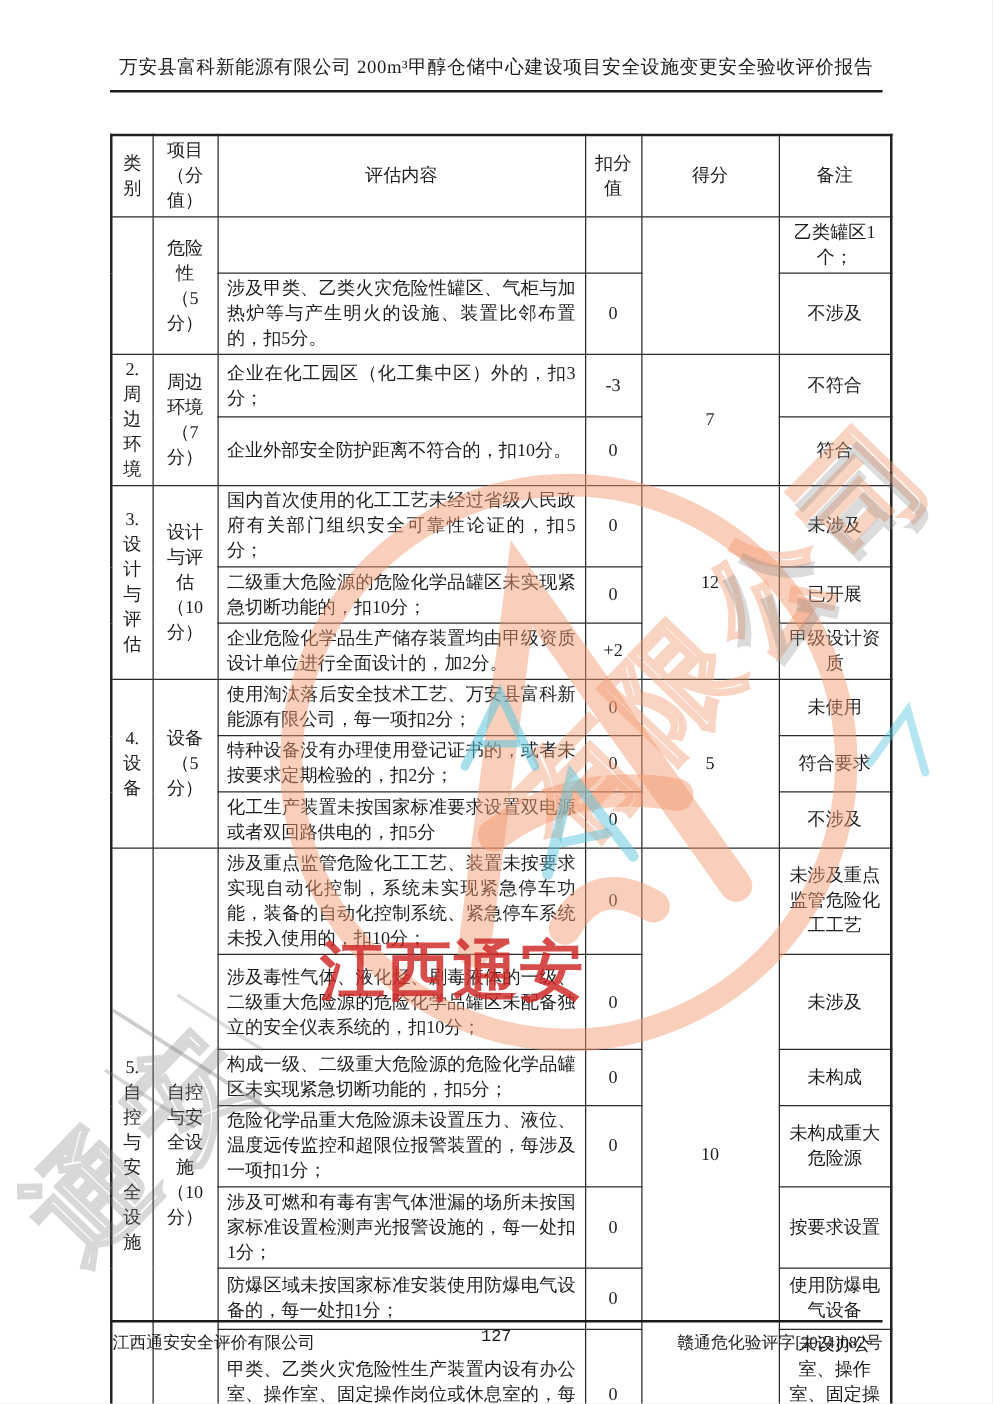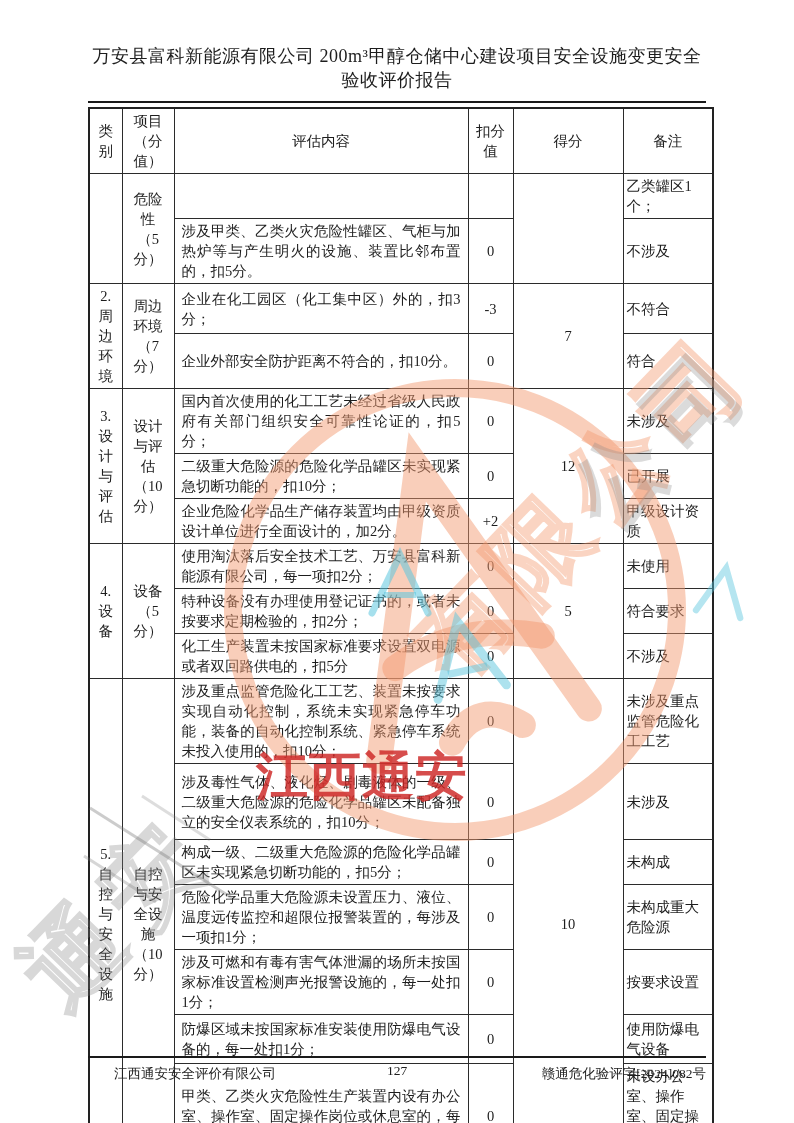--- a/index.html
+++ b/index.html
@@ -6,59 +6,59 @@
   html,body { background:#e8e8e8; }
   .page {
     position:relative; width:794px; height:1123px;
     background:#ffffff; margin:0 auto; overflow:hidden;
     font-family:"Liberation Serif","DejaVu Serif",serif;
     color:#1d1d1d;
   }
   
   .doc-header {
     position:absolute; left:88px; top:44px; width:618px;
-    text-align:center; font-size:18px; letter-spacing:0.5px;
+    text-align:center; font-size:15px; letter-spacing:0.5px;
     border-bottom:2px solid #1a1a1a; padding-bottom:9px;
   }
   
   .tbl-wrap { position:absolute; left:88px; top:107px; width:624px; z-index:2; }
   table.report {
     width:624px; border-collapse:collapse; table-layout:fixed;
     font-size:14.5px; line-height:1.38;
   }
   table.report td, table.report th {
     border:1.5px solid #2b2b2b; vertical-align:middle;
     padding:2px 4px; font-weight:normal;
   }
   table.report { border:2px solid #222; }
   th { text-align:center; }
   .pre { white-space:pre-line; }
   .c-cat  { text-align:center; }
   .c-item { text-align:center; }
   .c-cont { text-align:justify; padding:2px 7px !important; }
   .c-ded  { text-align:center; font-family:"Liberation Serif",serif; }
   .c-score{ text-align:center; }
-  .c-rem  { padding:2px 3px !important; }
+  .c-rem  { text-align:center; padding:2px 3px !important; }
   
   tr.hr0 { height:58px; }
   tr.r1 { height:36px; }  tr.r2 { height:57px;margin-left:40px; }
   tr.r3 { height:40px; }  tr.r4 { height:49px; }
   tr.r5 { height:39px; }  tr.r6 { height:38px; }  tr.r7 { height:38px;padding-left:19px; }
   tr.r8 { height:37px; }  tr.r9 { height:37px; }  tr.r10 { height:37px;padding-left:30px; }
   tr.r11 { height:85px; } tr.r12 { height:76px; } tr.r13 { height:45px; }
   tr.r14 { height:58px; } tr.r15 { height:45px; } tr.r16 { height:49px; }
   tr.r17 { height:54px; }
   
   .doc-footer {
     position:absolute; left:88px; top:1056px; width:618px;
     border-top:2px solid #1a1a1a; padding-top:5px;
     font-size:13.5px; z-index:2;
   }
-  .doc-footer .f-left  { position:absolute; left:2px;  top:7px;padding-left:24px; }
-  .doc-footer .f-page  { position:absolute; left:0; right:0; top:5px; text-align:center; font-family:Liberation Serif, serif; }
+  .doc-footer .f-left  { position:absolute; left:2px;  top:7px; }
+  .doc-footer .f-page  { position:absolute; left:0; right:0; top:5px; text-align:center; font-family:Liberation Mono, monospace; }
   .doc-footer .f-right { position:absolute; right:0px; top:7px; }
   
   .wm { position:absolute; inset:0; pointer-events:none; z-index:3; }
   .wm-seal { position:absolute; left:215px; top:370px; width:480px; height:480px; }
   .wm-diag-salmon {
     position:absolute; left:432px; top:598px;
     font-size:96px; font-weight:bold; letter-spacing:12px;
     color:transparent; -webkit-text-stroke:3px rgba(242,152,110,0.42);
     transform:rotate(-46deg); transform-origin:left center; white-space:nowrap;
   }

